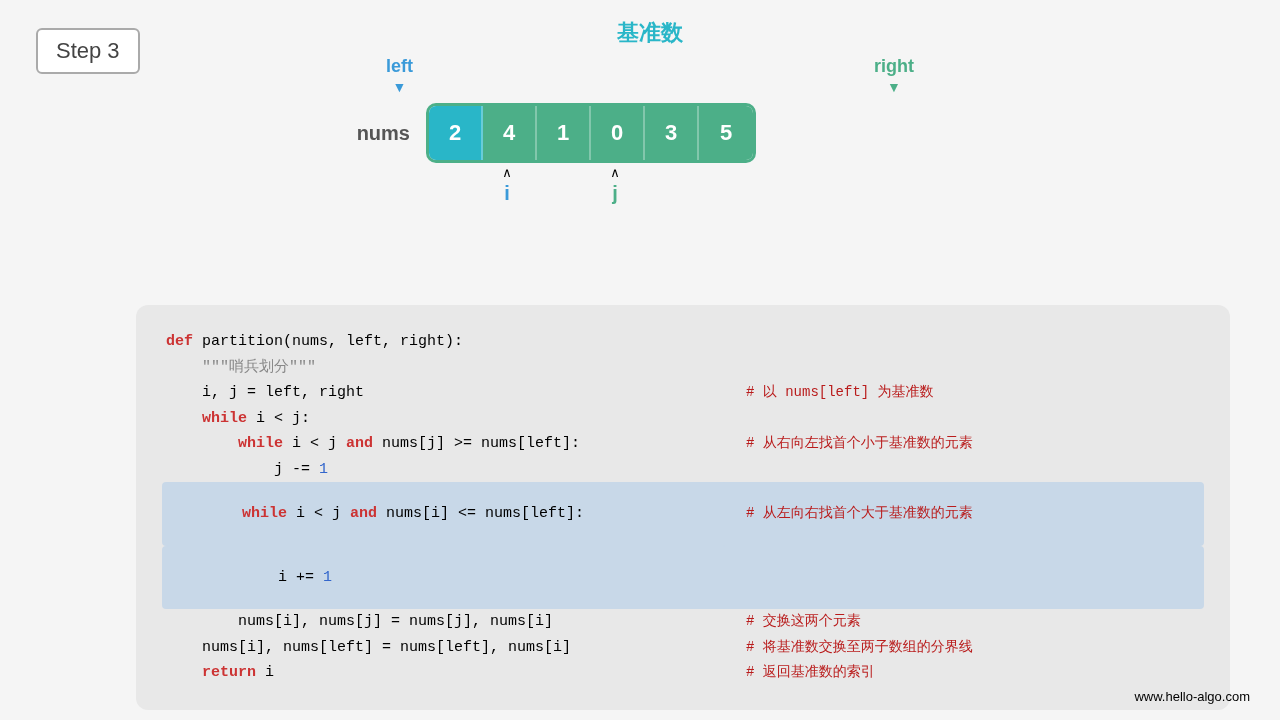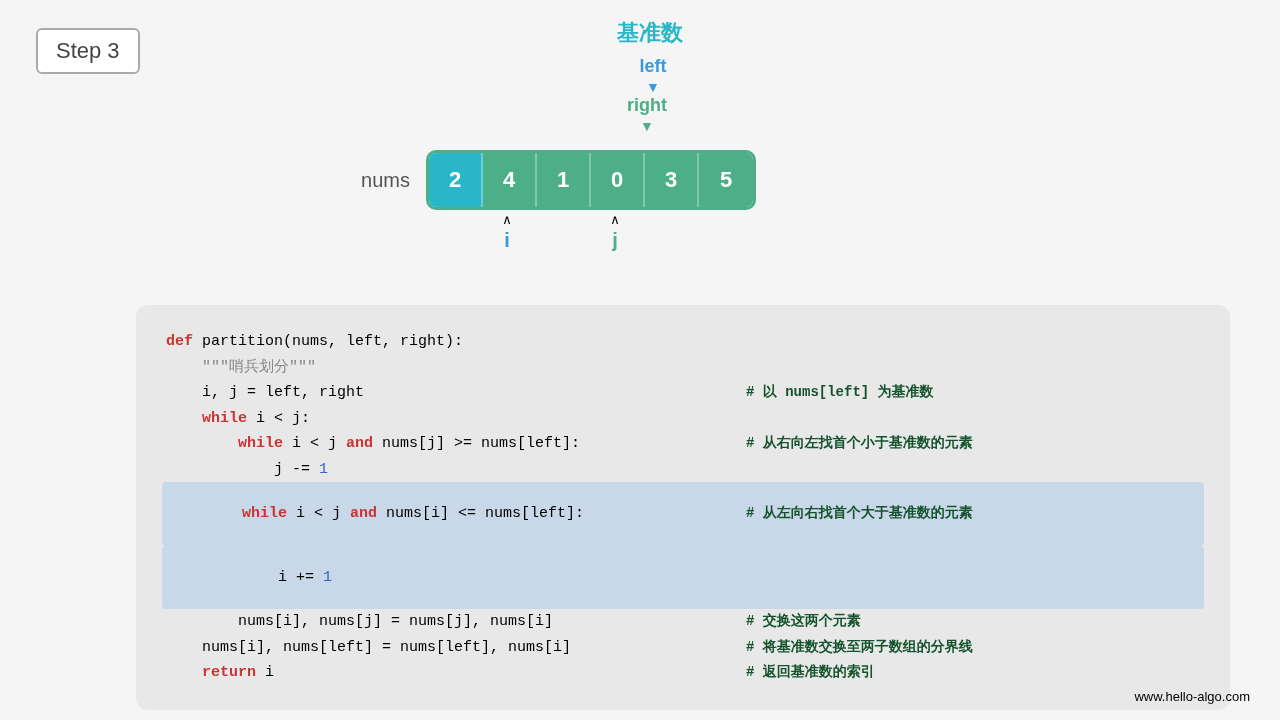--- a/index.html
+++ b/index.html
@@ -39,22 +39,21 @@
       font-size: 22px;
       font-weight: bold;
       color: #29b6c8;
       margin-bottom: 8px;
     }
 
     .pointers-row {
       display: flex;
       justify-content: space-between;
       padding: 0 30px;
-      margin-bottom: 16px;
-      flex-direction: column;
+      margin-bottom: 8px;
     }
 
     .pointer-left {
       display: flex;
       flex-direction: column;
       align-items: center;
       color: #3a9ad9;
       font-size: 18px;
       font-weight: bold;
       margin-left: 6px;
@@ -76,21 +75,21 @@
 
     
     .array-row {
       display: flex;
       align-items: center;
       margin-top: 6px;
     }
 
     .nums-label {
       font-size: 20px;
-      font-weight: normal;
+      font-weight: bold;
       color: #555;
       margin-right: 16px;
       width: 60px;
       text-align: right;
     }
 
     .array-container {
       display: flex;
       border: 3px solid #4caf88;
       border-radius: 10px;
@@ -141,25 +140,24 @@
       align-items: baseline;
     }
 
     .code-left {
       flex: 0 0 560px;
       white-space: pre;
     }
 
     .code-right {
       flex: 1;
-      color: #14532d;
+      color: #b91c1c;
       font-size: 14px;
       padding-left: 20px;
       white-space: nowrap;
-      font-weight: bold;
     }
 
     .highlight-line .code-left {
       background: #c8d8e8;
       border-radius: 4px;
       padding: 19px 4px;
     }
     .highlight-line {
       background: #c8d8e8;
       border-radius: 4px;

